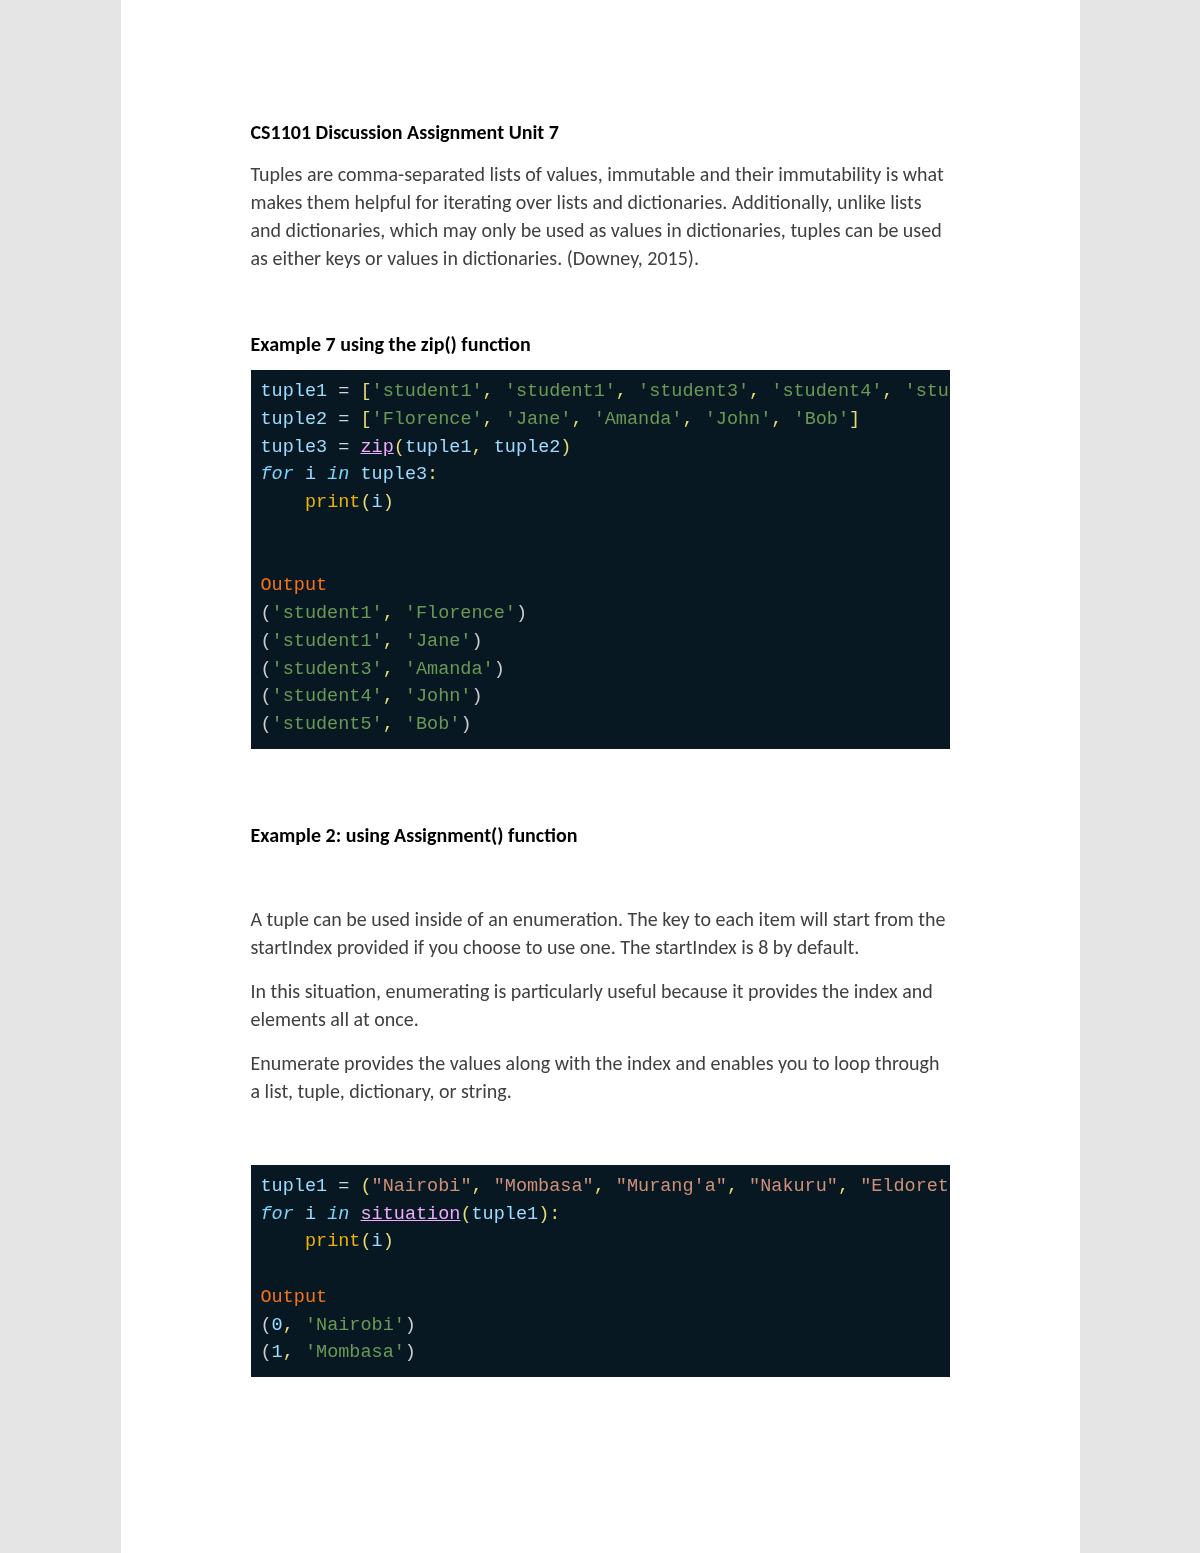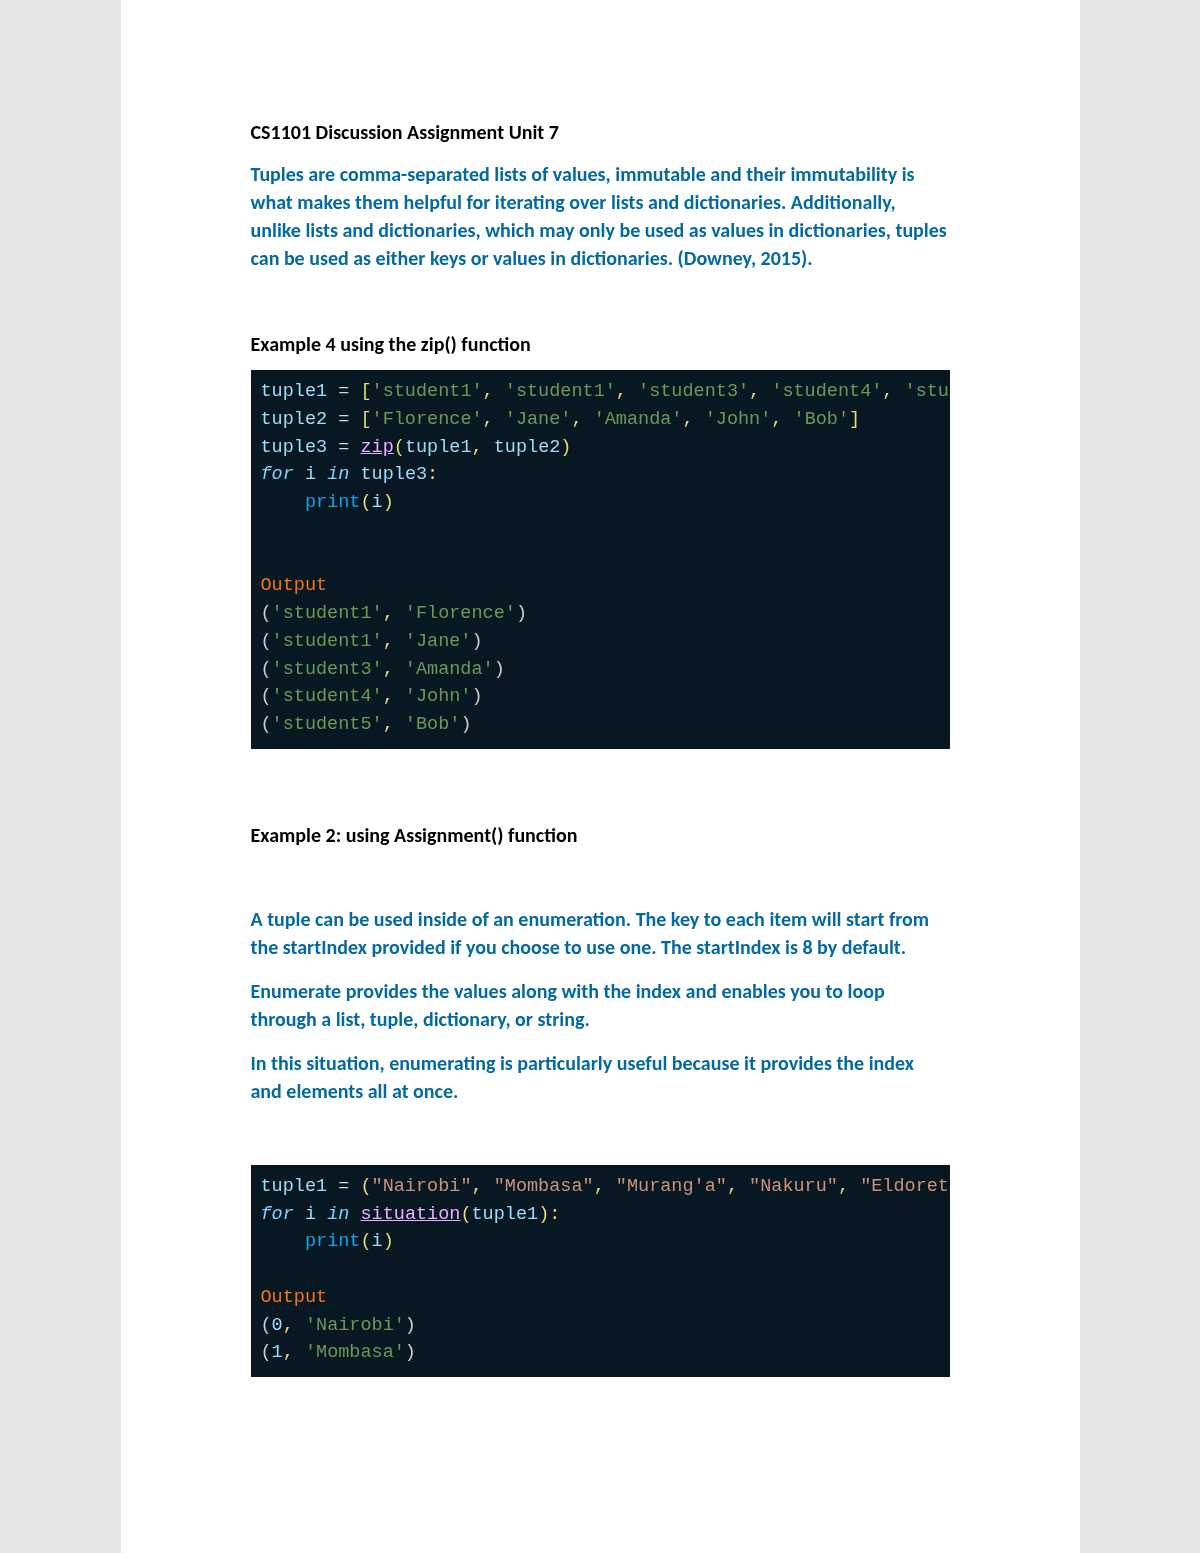--- a/index.html
+++ b/index.html
@@ -21,24 +21,23 @@
       padding: 120px 130px 100px 130px;
     }
     .heading {
       font-weight: bold;
       font-size: 20px;
       color: #000000;
       margin-bottom: 16px;
     }
     .paragraph {
       font-size: 20px;
-      color: #0369a1;
+      color: #404040;
       line-height: 1.4;
       margin-bottom: 16px;
-      font-weight: bold;
     }
     .subheading {
       font-weight: bold;
       font-size: 20px;
       color: #000000;
       margin-bottom: 14px;
     }
     .section-gap {
       height: 44px;
     }
@@ -56,39 +55,39 @@
       overflow: hidden;
     }
     .tok-var { color: #9cdcfe; }
     .tok-op { color: #d4d4d4; }
     .tok-punct { color: #e7db74; }
     .tok-bracket { color: #e7db74; }
     .tok-str-d { color: #ce9178; }
     .tok-str-s { color: #6a9955; }
     .tok-kw { color: #7dd3fc; font-style: italic; }
     .tok-builtin { color: #f0abfc; text-decoration: underline; }
-    .tok-func { color: #0ea5e9; }
+    .tok-func { color: #eab308; }
     .tok-out-label { color: #f97316; }
     .tok-out-paren { color: #cccccc; }
     .tok-out-num { color: #9cdcfe; }
     .tok-out-str { color: #6a9955; }
     .tok-out-comma { color: #e7db74; }
   </style>
 </head>
 <body>
 
 <div class="page">
 
   <div class="heading">CS1101 Discussion Assignment Unit 7</div>
 
   <div class="paragraph">Tuples are comma-separated lists of values, immutable and their immutability is what makes them helpful for iterating over lists and dictionaries. Additionally, unlike lists and dictionaries, which may only be used as values in dictionaries, tuples can be used as either keys or values in dictionaries.   (Downey, 2015).</div>
 
   <div class="section-gap"></div>
 
-  <div class="subheading">Example 4 using the zip() function</div>
+  <div class="subheading">Example 7 using the zip() function</div>
 
   <div class="code-block"><span class="tok-var">tuple1</span> <span class="tok-op">=</span> <span class="tok-bracket">[</span><span class="tok-str-s">'student1'</span><span class="tok-punct">,</span> <span class="tok-str-s">'student1'</span><span class="tok-punct">,</span> <span class="tok-str-s">'student3'</span><span class="tok-punct">,</span> <span class="tok-str-s">'student4'</span><span class="tok-punct">,</span> <span class="tok-str-s">'student5'</span><span class="tok-bracket">]</span>
 <span class="tok-var">tuple2</span> <span class="tok-op">=</span> <span class="tok-bracket">[</span><span class="tok-str-s">'Florence'</span><span class="tok-punct">,</span> <span class="tok-str-s">'Jane'</span><span class="tok-punct">,</span> <span class="tok-str-s">'Amanda'</span><span class="tok-punct">,</span> <span class="tok-str-s">'John'</span><span class="tok-punct">,</span> <span class="tok-str-s">'Bob'</span><span class="tok-bracket">]</span>
 <span class="tok-var">tuple3</span> <span class="tok-op">=</span> <span class="tok-builtin">zip</span><span class="tok-bracket">(</span><span class="tok-var">tuple1</span><span class="tok-punct">,</span> <span class="tok-var">tuple2</span><span class="tok-bracket">)</span>
 <span class="tok-kw">for</span> <span class="tok-var">i</span> <span class="tok-kw">in</span> <span class="tok-var">tuple3</span><span class="tok-punct">:</span>
     <span class="tok-func">print</span><span class="tok-bracket">(</span><span class="tok-var">i</span><span class="tok-bracket">)</span>
 
 
 <span class="tok-out-label">Output</span>
 <span class="tok-out-paren">(</span><span class="tok-out-str">'student1'</span><span class="tok-out-comma">,</span> <span class="tok-out-str">'Florence'</span><span class="tok-out-paren">)</span>
@@ -98,22 +97,22 @@
 <span class="tok-out-paren">(</span><span class="tok-out-str">'student5'</span><span class="tok-out-comma">,</span> <span class="tok-out-str">'Bob'</span><span class="tok-out-paren">)</span></div>
 
   <div class="section-gap"></div>
   <div class="section-gap-small"></div>
 
   <div class="subheading">Example 2: using Assignment() function</div>
 
   <div class="section-gap"></div>
 
   <div class="paragraph">A tuple can be used inside of an enumeration. The key to each item will start from the startIndex provided if you choose to use one. The startIndex is 8 by default.</div>
+  <div class="paragraph">In this situation, enumerating is particularly useful because it provides the index and elements all at once.</div>
   <div class="paragraph">Enumerate provides the values along with the index and enables you to loop through a list, tuple, dictionary, or string.</div>
-  <div class="paragraph">In this situation, enumerating is particularly useful because it provides the index and elements all at once.</div>
 
   <div class="section-gap"></div>
 
   <div class="code-block"><span class="tok-var">tuple1</span> <span class="tok-op">=</span> <span class="tok-bracket">(</span><span class="tok-str-d">"Nairobi"</span><span class="tok-punct">,</span> <span class="tok-str-d">"Mombasa"</span><span class="tok-punct">,</span> <span class="tok-str-d">"Murang'a"</span><span class="tok-punct">,</span> <span class="tok-str-d">"Nakuru"</span><span class="tok-punct">,</span> <span class="tok-str-d">"Eldoret"</span><span class="tok-bracket">)</span>
 <span class="tok-kw">for</span> <span class="tok-var">i</span> <span class="tok-kw">in</span> <span class="tok-builtin">situation</span><span class="tok-bracket">(</span><span class="tok-var">tuple1</span><span class="tok-bracket">)</span><span class="tok-punct">:</span>
     <span class="tok-func">print</span><span class="tok-bracket">(</span><span class="tok-var">i</span><span class="tok-bracket">)</span>
 
 <span class="tok-out-label">Output</span>
 <span class="tok-out-paren">(</span><span class="tok-out-num">0</span><span class="tok-out-comma">,</span> <span class="tok-out-str">'Nairobi'</span><span class="tok-out-paren">)</span>
 <span class="tok-out-paren">(</span><span class="tok-out-num">1</span><span class="tok-out-comma">,</span> <span class="tok-out-str">'Mombasa'</span><span class="tok-out-paren">)</span></div>

